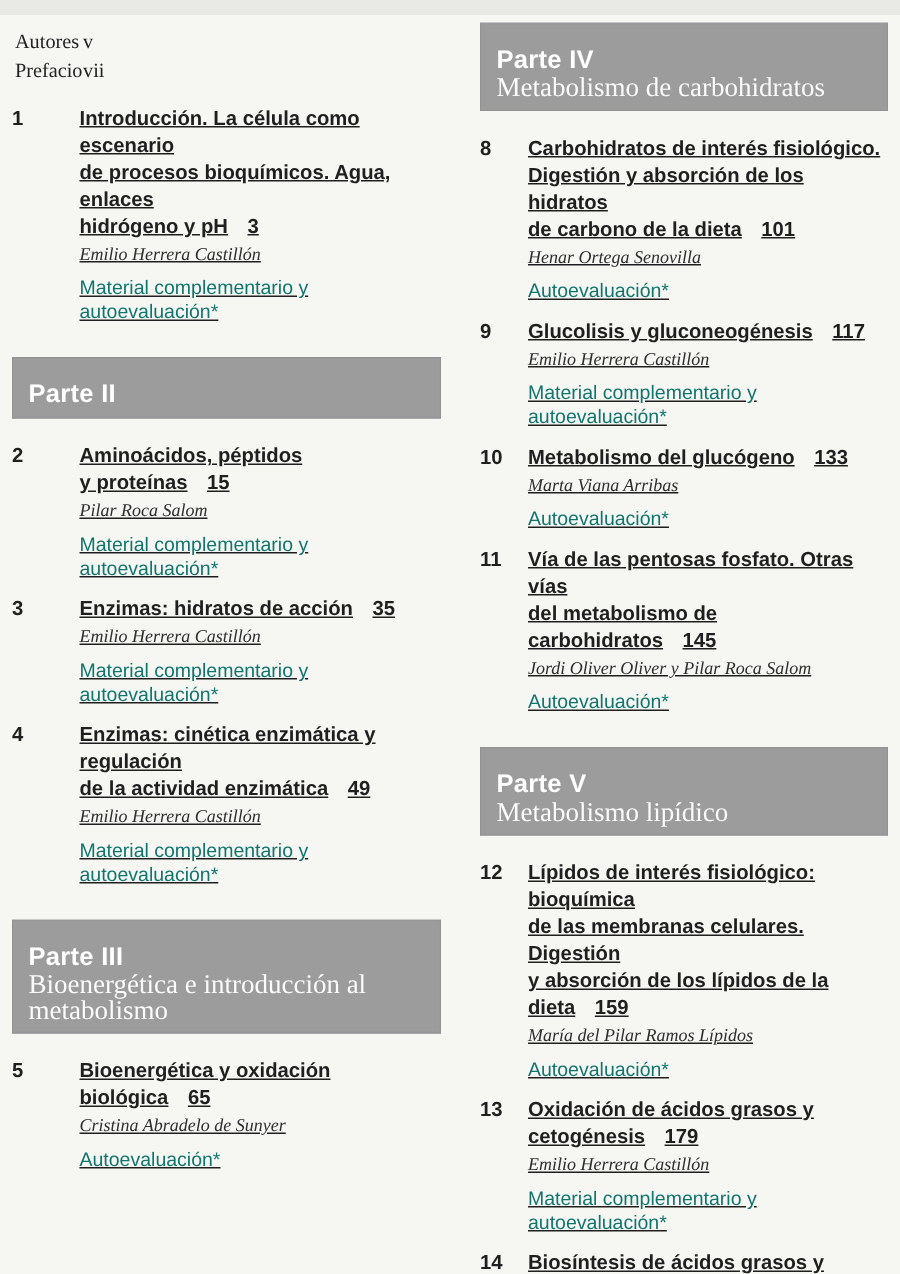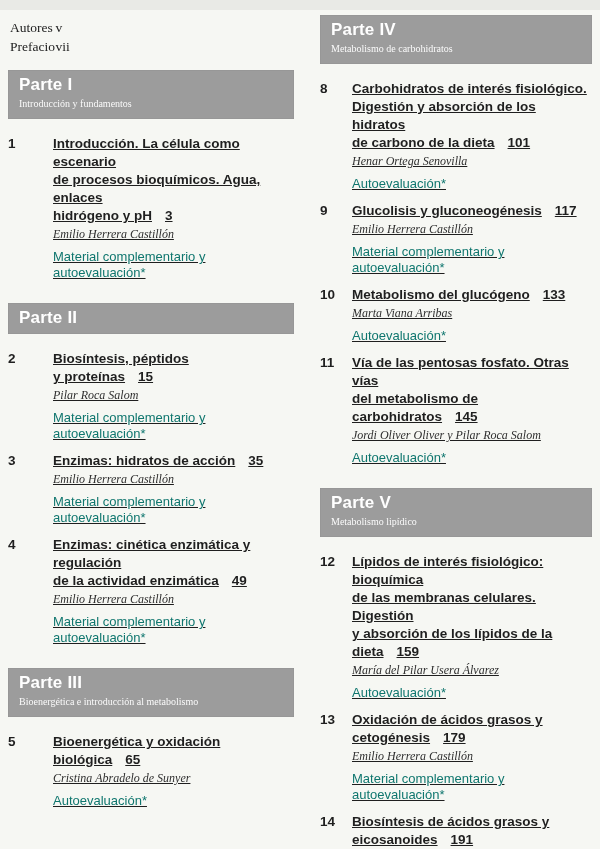--- a/index.html
+++ b/index.html
@@ -35,35 +35,35 @@
   .front-item-label {
     display: inline-block;
     width: 42px;
   }
   .front-item-page { display: inline-block; }
 
   
   .part-band {
     background: #9c9c9c;
     color: #ffffff;
-    padding: 6px 8px 7px 11px;
+    padding: 16px 8px 7px 11px;
     margin: 22px 0 16px 0;
     box-shadow: 0 0 1px rgba(90,90,90,0.6) inset;
   }
   .part-band.first { margin-top: 0; }
   .col-right .part-band.first { margin-top: 5px; }
   .part-label {
     font-weight: bold;
     font-size: 17px;
     line-height: 18px;
     letter-spacing: 0.2px;
   }
   .part-subtitle {
     font-family: "Liberation Serif", serif;
-    font-size: 10px;
+    font-size: 18px;
     line-height: 17px;
     margin-top: 1px;
     color: #fbfbfb;
     font-weight: normal;
   }
 
   
   .chapter {
     display: flex;
     margin-bottom: 10px;
@@ -110,24 +110,20 @@
       <div>
         <span class="front-item-label">Autores</span>
         <span class="front-item-page">v</span>
       </div>
       <div>
         <span class="front-item-label">Prefacio</span>
         <span class="front-item-page">vii</span>
       </div>
     </div>
 
-    <div class="part-band first">
-      <div class="part-label">Parte I</div>
-      <div class="part-subtitle">Introducción y fundamentos</div>
-    </div>
 
     <div class="chapter">
       <span class="ch-num">1</span>
       <div class="ch-body">
         <div class="ch-titleline">
           <span class="ch-title">Introducción. La célula como escenario
 de procesos bioquímicos. Agua, enlaces
 hidrógeno y pH</span><span class="ch-page">3</span>
         </div>
         <div class="ch-author">Emilio Herrera Castillón</div>
@@ -136,21 +132,21 @@
     </div>
 
     <div class="part-band">
       <div class="part-label">Parte II</div>
     </div>
 
     <div class="chapter">
       <span class="ch-num">2</span>
       <div class="ch-body">
         <div class="ch-titleline">
-          <span class="ch-title">Biosíntesis, péptidos
+          <span class="ch-title">Aminoácidos, péptidos
 y proteínas</span><span class="ch-page">15</span>
         </div>
         <div class="ch-author">Pilar Roca Salom</div>
         <div class="ch-note">Material complementario y autoevaluación*</div>
       </div>
     </div>
 
     <div class="chapter">
       <span class="ch-num">3</span>
       <div class="ch-body">
@@ -252,21 +248,21 @@
     </div>
 
     <div class="chapter">
       <span class="ch-num">12</span>
       <div class="ch-body">
         <div class="ch-titleline">
           <span class="ch-title">Lípidos de interés fisiológico: bioquímica
 de las membranas celulares. Digestión
 y absorción de los lípidos de la dieta</span><span class="ch-page">159</span>
         </div>
-        <div class="ch-author">María del Pilar Usera Álvarez</div>
+        <div class="ch-author">María del Pilar Ramos Lípidos</div>
         <div class="ch-note">Autoevaluación*</div>
       </div>
     </div>
 
     <div class="chapter">
       <span class="ch-num">13</span>
       <div class="ch-body">
         <div class="ch-titleline">
           <span class="ch-title">Oxidación de ácidos grasos y cetogénesis</span><span class="ch-page">179</span>
         </div>

